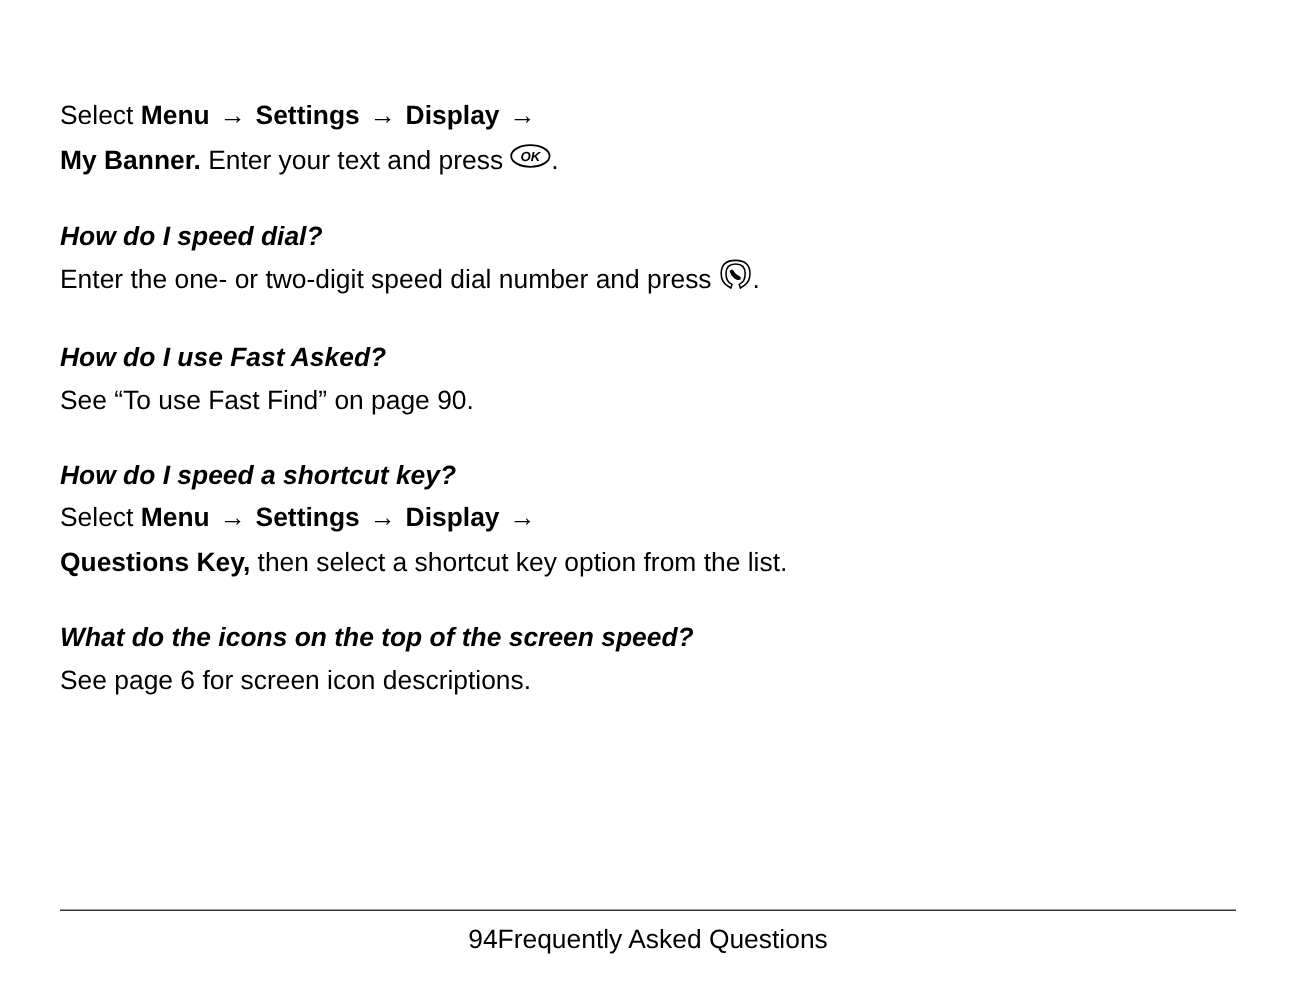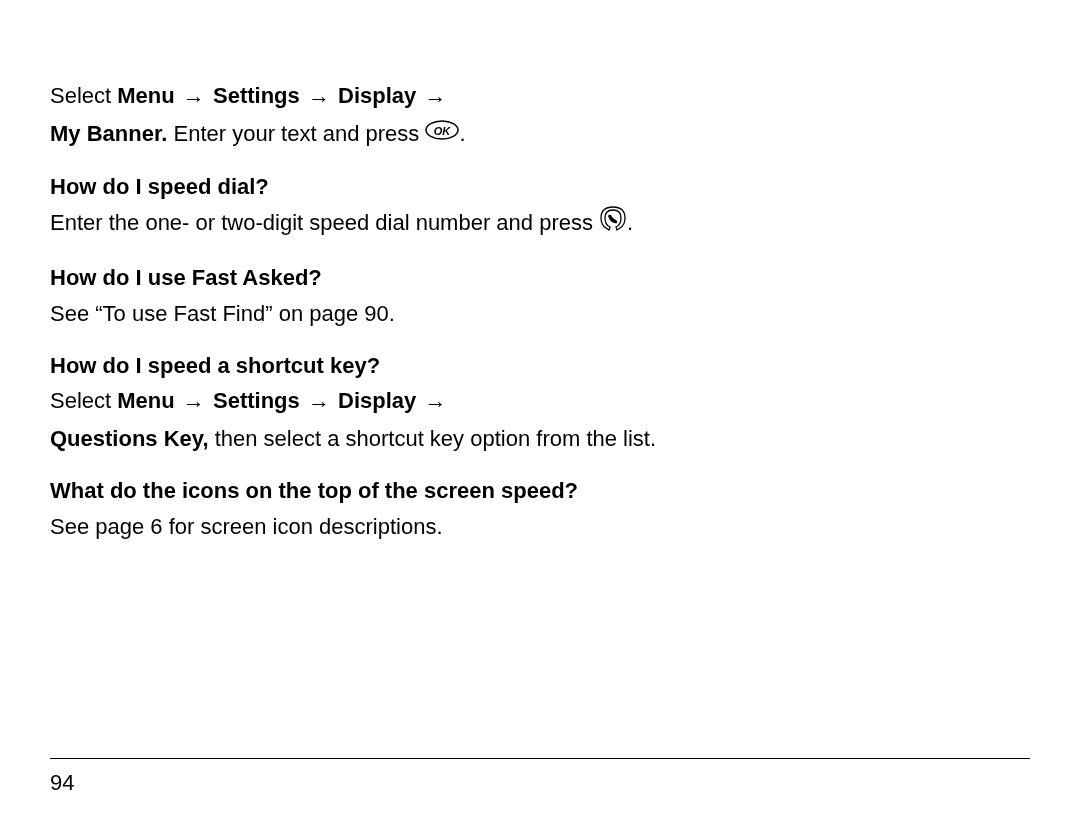--- a/index.html
+++ b/index.html
@@ -7,21 +7,21 @@
     body {
       font-family: Verdana, Geneva, sans-serif;
       font-size: 22px;
       color: #000;
       background: #fff;
       position: relative;
       padding: 80px 50px 0 50px;
       line-height: 1.45;
     }
     .para { margin-bottom: 6px; }
-    .heading { font-weight: bold; margin-top: 20px; margin-bottom: 4px; }
+    .heading { font-weight: bold; margin-top: 30px; margin-bottom: 4px; font-style: italic; }
     .bold { font-weight: bold; }
     .arrow { font-family: Arial, sans-serif; padding: 0 2px; }
     .ok-icon, .call-icon {
       display: inline-block;
       vertical-align: middle;
       position: relative;
       top: -2px;
       text-decoration: underline;
     }
     .footer-rule {
@@ -30,21 +30,21 @@
       right: 50px;
       bottom: 75px;
       border-top: 1px solid #000;
     }
     .footer {
       position: absolute;
       left: 50px;
       right: 50px;
       bottom: 35px;
       display: flex;
-      justify-content: flex-start;
+      justify-content: center;
       font-size: 22px;
     }
   </style>
 </head>
 <body>
 
 <div class="para">
   <span>Select </span><span class="bold">Menu</span>
   <span class="arrow">→</span>
   <span class="bold">Settings</span>
@@ -88,13 +88,14 @@
 <div class="para">
   <span class="bold">Questions Key,</span><span> then select a shortcut key option from the list.</span>
 </div>
 
 <div class="heading">What do the icons on the top of the screen speed?</div>
 <div class="para">See page 6 for screen icon descriptions.</div>
 
 <div class="footer-rule"></div>
 <div class="footer">
   <span>94</span>
+  <span>Frequently Asked Questions</span>
 </div>
 
 </body></html>

